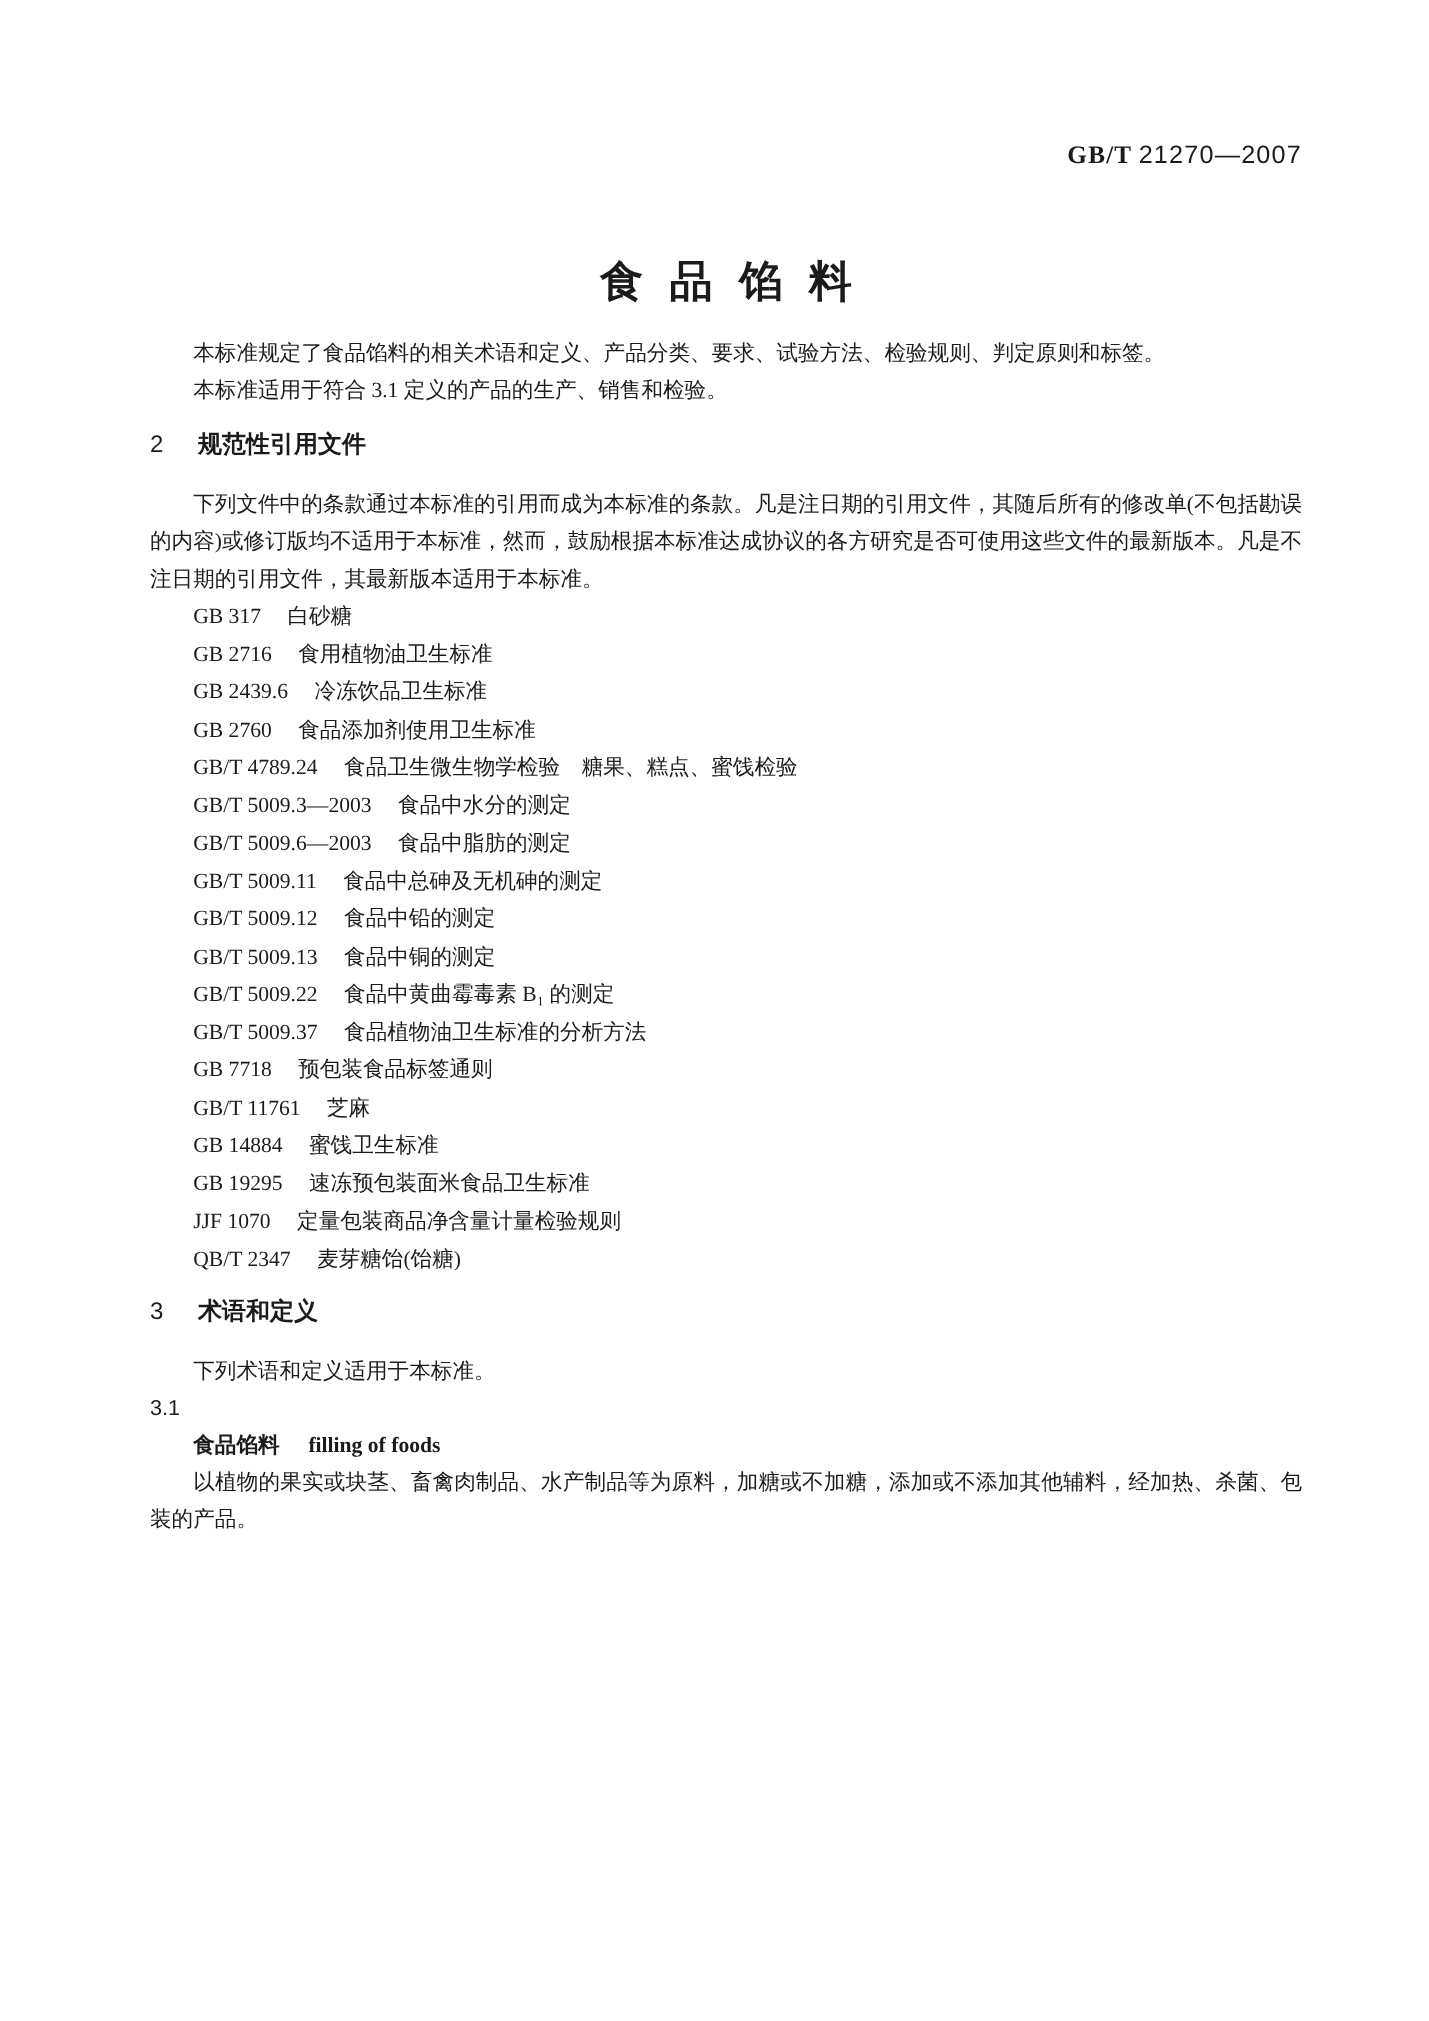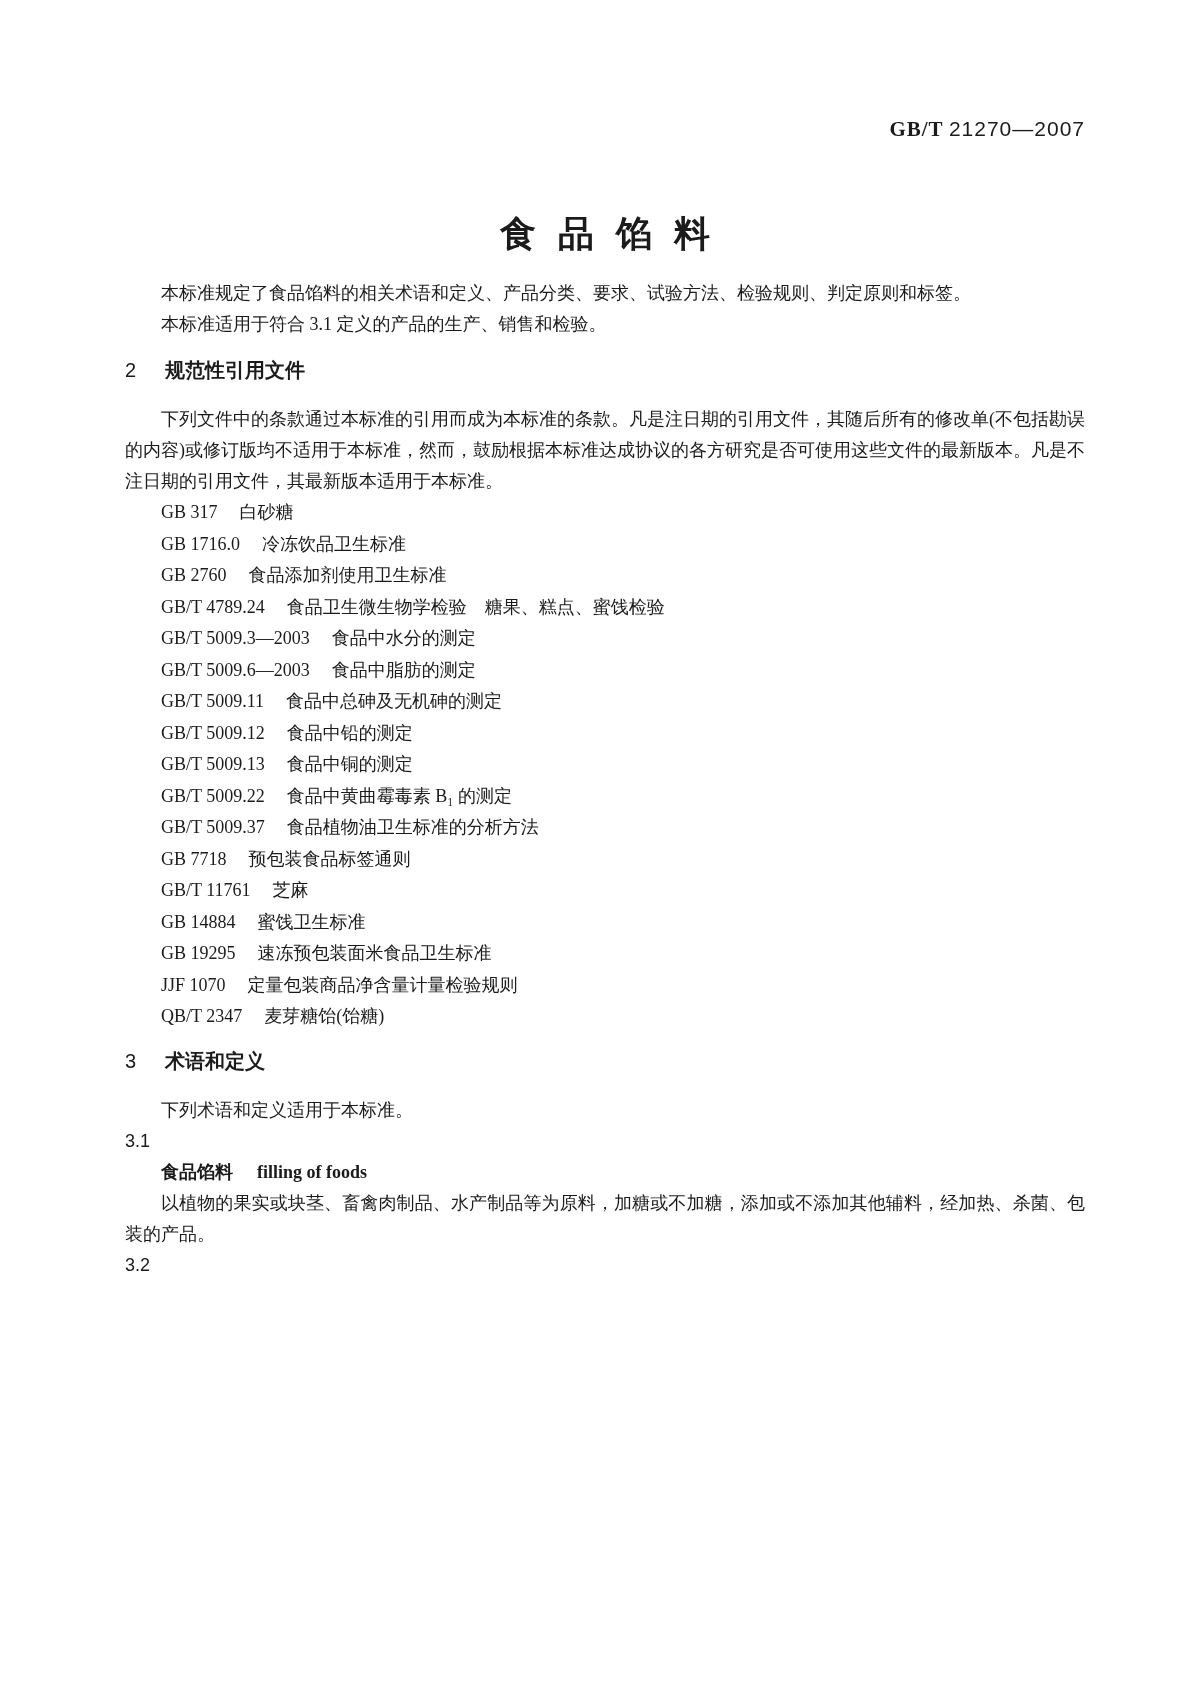--- a/index.html
+++ b/index.html
@@ -137,21 +137,22 @@
   </div>
 
   <div class="clause-heading" id="h2">
     <span class="clause-num">2</span><span>规范性引用文件</span>
   </div>
 
   <div class="body-block">
     <p class="body-p">下列文件中的条款通过本标准的引用而成为本标准的条款。凡是注日期的引用文件，其随后所有的修改单(不包括勘误的内容)或修订版均不适用于本标准，然而，鼓励根据本标准达成协议的各方研究是否可使用这些文件的最新版本。凡是不注日期的引用文件，其最新版本适用于本标准。</p>
     <ul class="ref-list">
       <li><span class="ref-code">GB 317</span><span class="ref-title">白砂糖</span></li>
-      <li><span class="ref-code">GB 1716.0</span><span class="ref-title">冷冻饮品卫生标准</span></li>
+      <li><span class="ref-code">GB 2716</span><span class="ref-title">食用植物油卫生标准</span></li>
+      <li><span class="ref-code">GB 2439.6</span><span class="ref-title">冷冻饮品卫生标准</span></li>
       <li><span class="ref-code">GB 2760</span><span class="ref-title">食品添加剂使用卫生标准</span></li>
       <li><span class="ref-code">GB/T 4789.24</span><span class="ref-title">食品卫生微生物学检验　糖果、糕点、蜜饯检验</span></li>
       <li><span class="ref-code">GB/T 5009.3—2003</span><span class="ref-title">食品中水分的测定</span></li>
       <li><span class="ref-code">GB/T 5009.6—2003</span><span class="ref-title">食品中脂肪的测定</span></li>
       <li><span class="ref-code">GB/T 5009.11</span><span class="ref-title">食品中总砷及无机砷的测定</span></li>
       <li><span class="ref-code">GB/T 5009.12</span><span class="ref-title">食品中铅的测定</span></li>
       <li><span class="ref-code">GB/T 5009.13</span><span class="ref-title">食品中铜的测定</span></li>
       <li><span class="ref-code">GB/T 5009.22</span><span class="ref-title">食品中黄曲霉毒素 B₁ 的测定</span></li>
       <li><span class="ref-code">GB/T 5009.37</span><span class="ref-title">食品植物油卫生标准的分析方法</span></li>
       <li><span class="ref-code">GB 7718</span><span class="ref-title">预包装食品标签通则</span></li>

